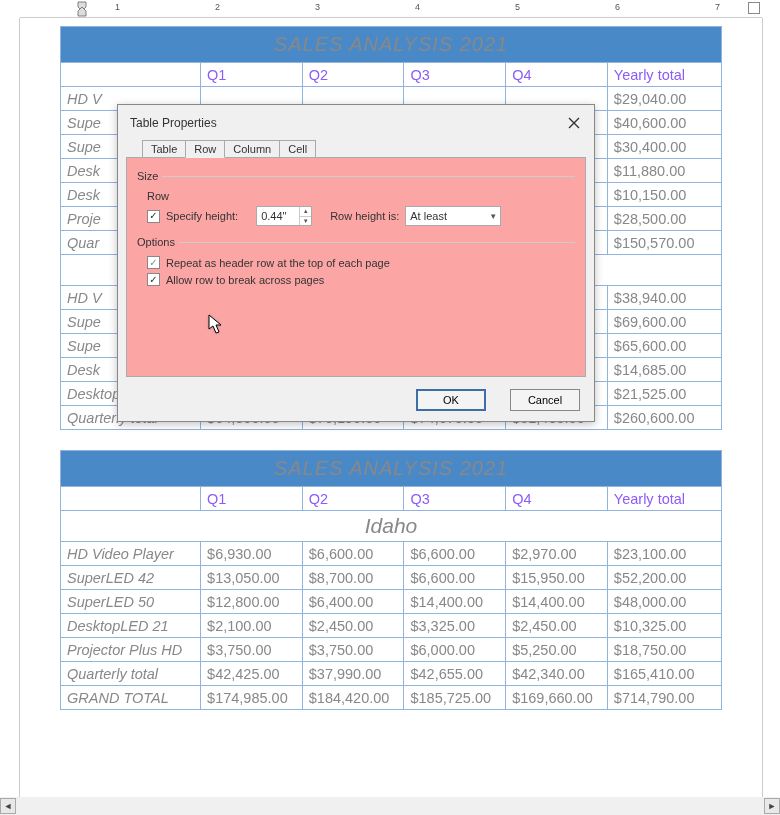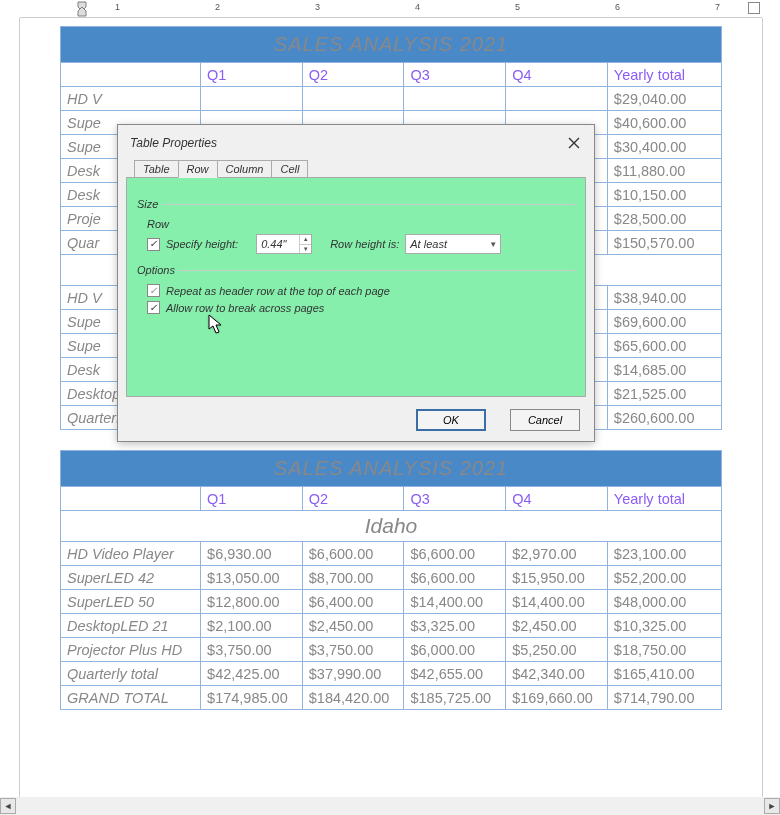--- a/index.html
+++ b/index.html
@@ -24,30 +24,30 @@
   .doc-table .title-row td { background: #4a89c8; color: #fff; text-align: center; font-size: 20px; font-weight: 400; letter-spacing: 1px; padding: 6px;}
   .doc-table .hdr td { color: #8b5cf6; }
   .doc-table .region td { text-align: center; color: #888; font-size: 21px;}
   .doc-table td:first-child { color: #888; font-style: italic; }
   
   .col-prod { width: 135px;}
   .col-q { width: 98px;}
   .col-tot { width: 110px;}
   
   
-  .dialog { position: absolute; top: 124px; left: 117px; width: 478px; height: 318px; background: #f0f0f0; border: 1px solid #888; box-shadow: 0 2px 8px rgba(0,0,0,0.25); font-style: italic;}
+  .dialog { position: absolute; top: 104px; left: 117px; width: 478px; height: 318px; background: #f0f0f0; border: 1px solid #888; box-shadow: 0 2px 8px rgba(0,0,0,0.25);}
   .dialog-titlebar { display:flex; align-items:center; padding: 8px 10px 6px 12px; font-size:12px; color:#333;}
   .dialog-close { margin-left:auto; width:20px; height:20px; display:flex; align-items:center; justify-content:center; cursor:pointer; color:#333;}
   .dialog-close svg { width:12px; height:12px;}
   
-  .tab-strip { display:flex; padding: 0 16px; position:relative; top:1px;}
+  .tab-strip { display:flex; padding: 0 24px; position:relative; top:1px;}
   .tab { border:1px solid #aaa; background:#f0f0f0; padding: 2px 8px; font-size:11px; color:#333; cursor:pointer; margin-right:-1px;}
   .tab.active { background:#f0f0f0; border-bottom:1px solid #f0f0f0; position:relative; z-index:2;}
   
-  .tab-body { margin: 0 8px 8px 8px; border:1px solid #aaa; height: 220px; padding: 20px 10px; font-size:11px; color:#333; background:#86efac;}
+  .tab-body { margin: 0 8px 8px 8px; border:1px solid #aaa; height: 220px; padding: 12px 10px; font-size:11px; color:#333; background:#fca5a5;}
   
   fieldset { border:1px solid #ccc; border-width:1px 0 0 0; padding: 6px 0 4px 0; margin-bottom:4px;}
   fieldset legend { padding:0 4px 0 0; font-size:11px; color:#333; margin-left:0;}
   .row-line { display:flex; align-items:center; gap:6px; padding: 2px 0 2px 10px;}
   .checkbox { width:13px; height:13px; border:1px solid #888; background:#fff; display:inline-flex; align-items:center; justify-content:center; font-size:10px; color:#333;}
   .checkbox.checked::after{ content:"✓"; font-size:10px; line-height:1; color:#333;}
   .checkbox.grey.checked::after{ color:#888;}
   .num-input { width:56px; height:20px; border:1px solid #aaa; background:#fff; padding:0 14px 0 4px; font-size:11px; position:relative; display:inline-flex; align-items:center;}
   .spinner { position:absolute; right:0; top:0; width:12px; height:100%; border-left:1px solid #ccc; display:flex; flex-direction:column;}
   .spinner div{ flex:1; font-size:6px; display:flex;align-items:center;justify-content:center;color:#555; border-bottom:1px solid #ccc;}

